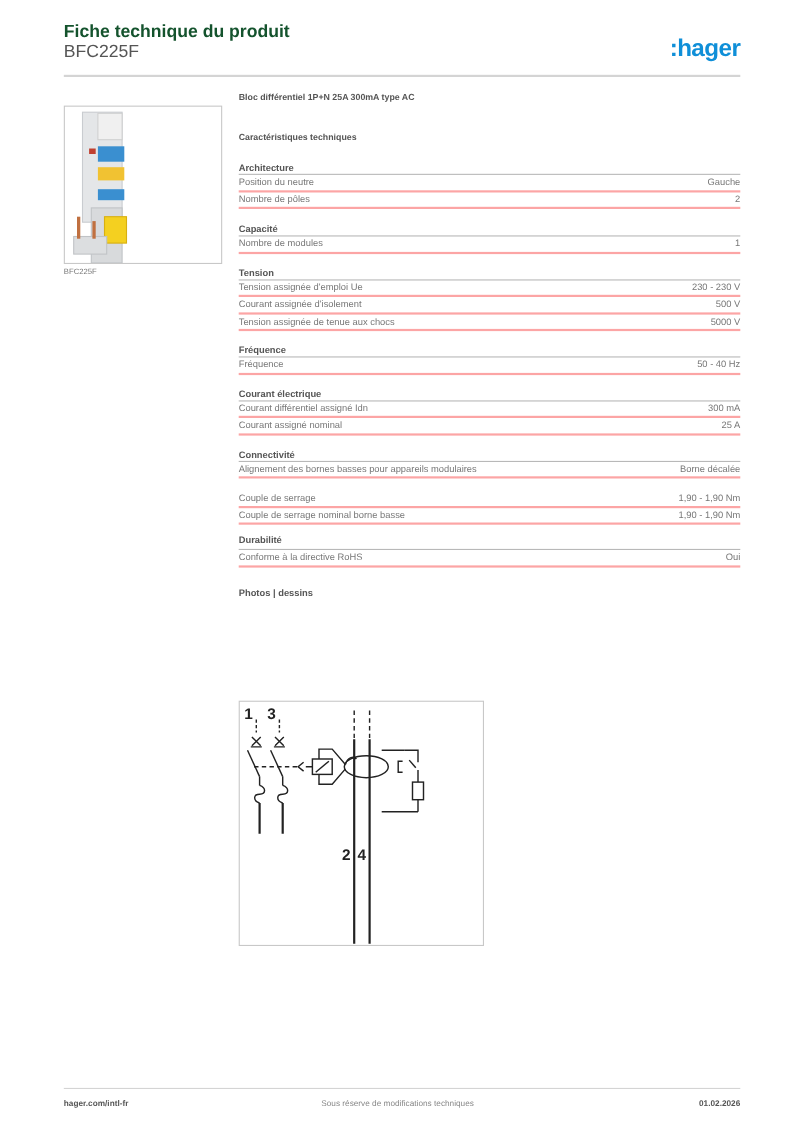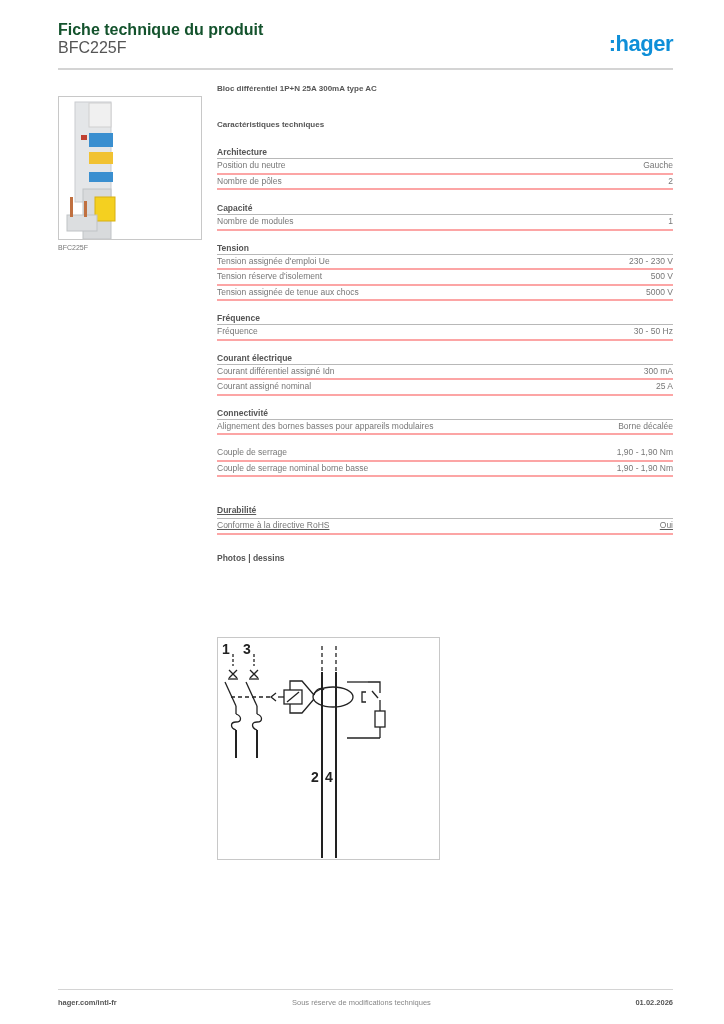--- a/index.html
+++ b/index.html
@@ -76,34 +76,34 @@
       </div>
   </div>
 
   <div class="group" style="margin-top:11px;">
     <div class="group-title">Tension</div>
     <div class="row">
         <span>Tension assignée d'emploi Ue</span>
         <span>230 - 230 V</span>
       </div>
     <div class="row">
-        <span>Tension réserve d'isolement</span>
+        <span>Courant assignée d'isolement</span>
         <span>500 V</span>
       </div>
     <div class="row">
         <span>Tension assignée de tenue aux chocs</span>
         <span>5000 V</span>
       </div>
   </div>
 
   <div class="group" style="margin-top:11px;">
     <div class="group-title">Fréquence</div>
     <div class="row">
         <span>Fréquence</span>
-        <span>30 - 50 Hz</span>
+        <span>50 - 40 Hz</span>
       </div>
   </div>
 
   <div class="group" style="margin-top:11px;">
     <div class="group-title">Courant électrique</div>
     <div class="row">
         <span>Courant différentiel assigné Idn</span>
         <span>300 mA</span>
       </div>
     <div class="row">
@@ -125,21 +125,21 @@
         <span>Couple de serrage</span>
         <span>1,90 - 1,90 Nm</span>
       </div>
     <div class="row">
         <span>Couple de serrage nominal borne basse</span>
         <span>1,90 - 1,90 Nm</span>
       </div>
   </div>
 
 
-  <div class="group" style="margin-top:27px;text-decoration:underline;">
+  <div class="group" style="margin-top:8px;">
     <div class="group-title" style="height:14px;">Durabilité</div>
     <div class="row">
         <span>Conforme à la directive RoHS</span>
         <span>Oui</span>
       </div>
   </div>
 
   <div class="photos-title" style="margin-top:18px;">Photos | dessins</div>
 </div>
 

